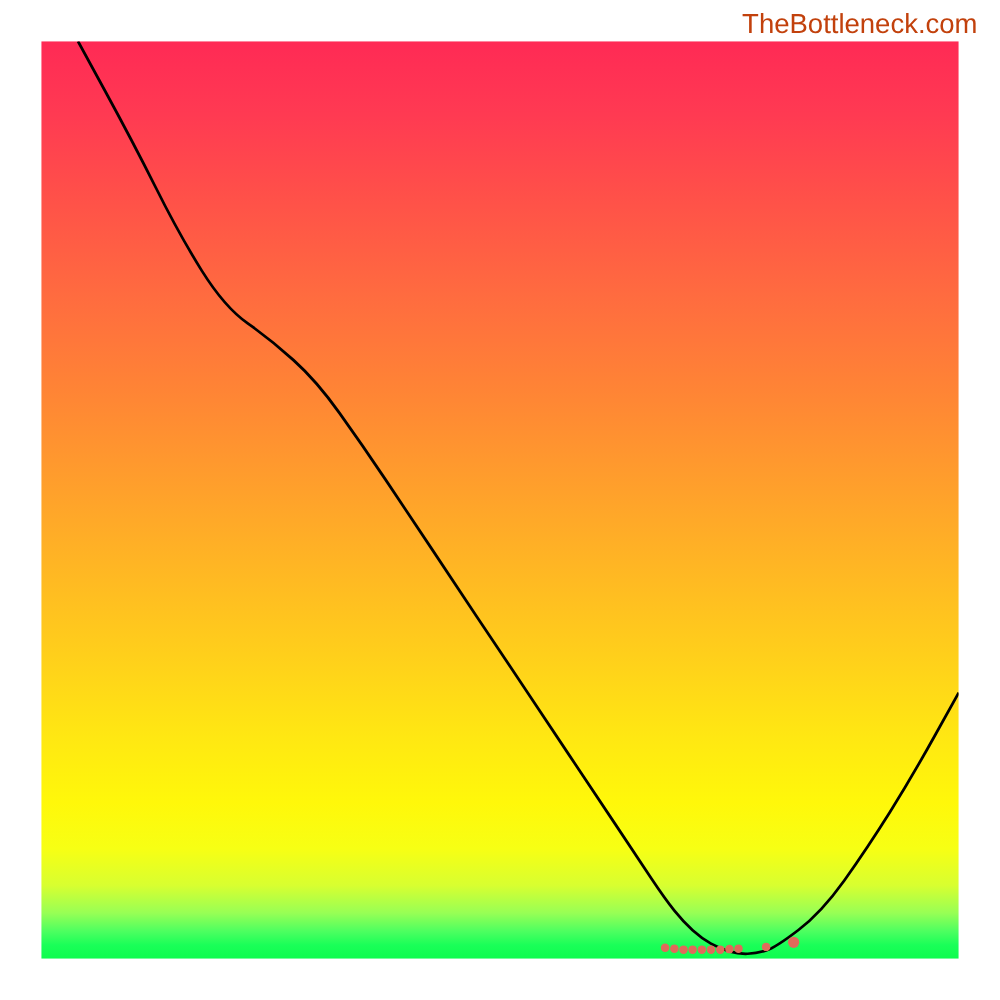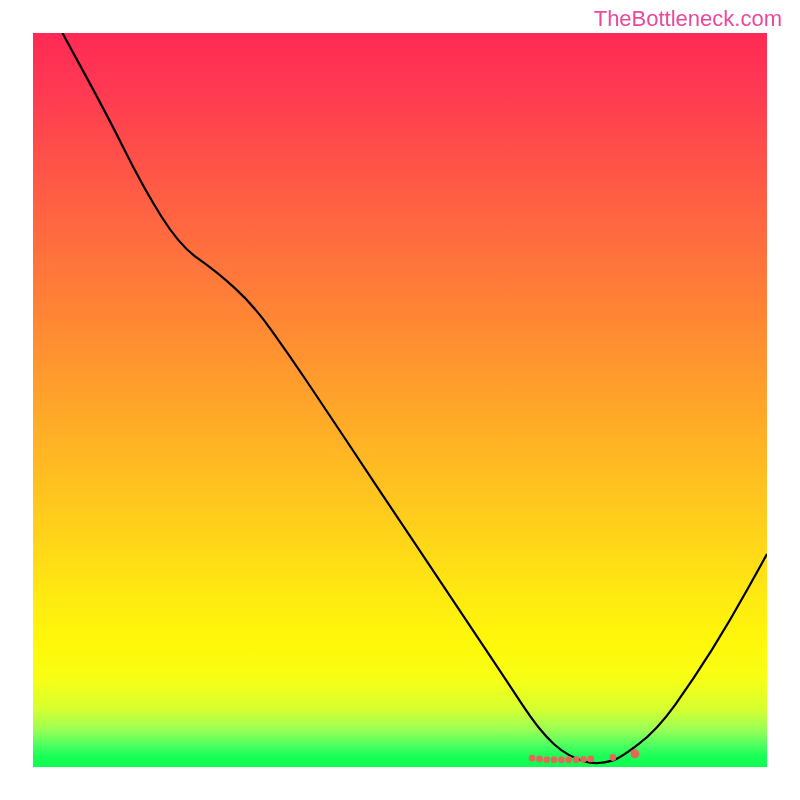--- a/index.html
+++ b/index.html
@@ -8,21 +8,21 @@
     height: 800px;
     background: #ffffff;
     position: relative;
     font-family: Arial, sans-serif;
   }
   .watermark {
     position: absolute;
     top: 6px;
     right: 18px;
     font-size: 22px;
-    color: #ec4899;
+    color: #c2410c;
     font-weight: 400;
     text-align: right;
   }
   .chart-area {
     position: absolute;
     top: 33px;
     left: 33px;
     width: 734px;
     height: 734px;
     overflow: hidden;

